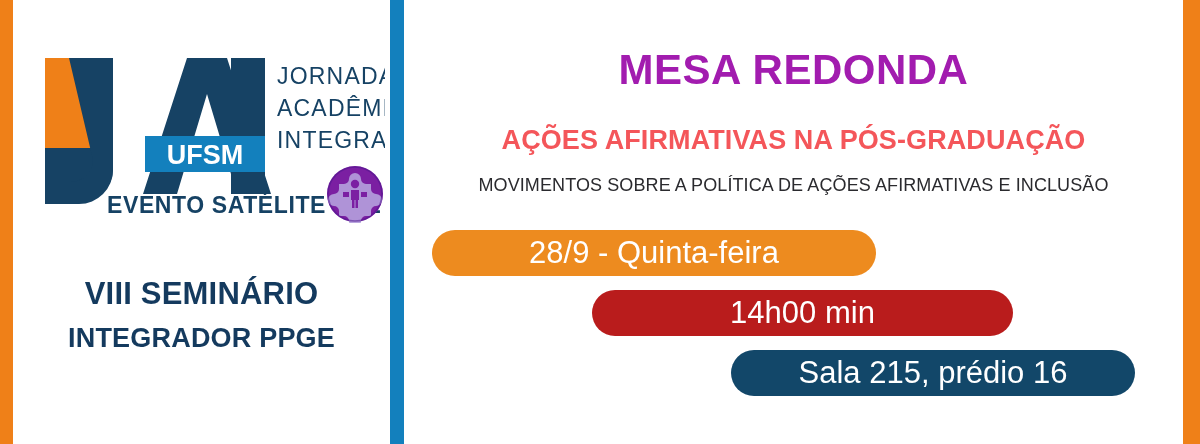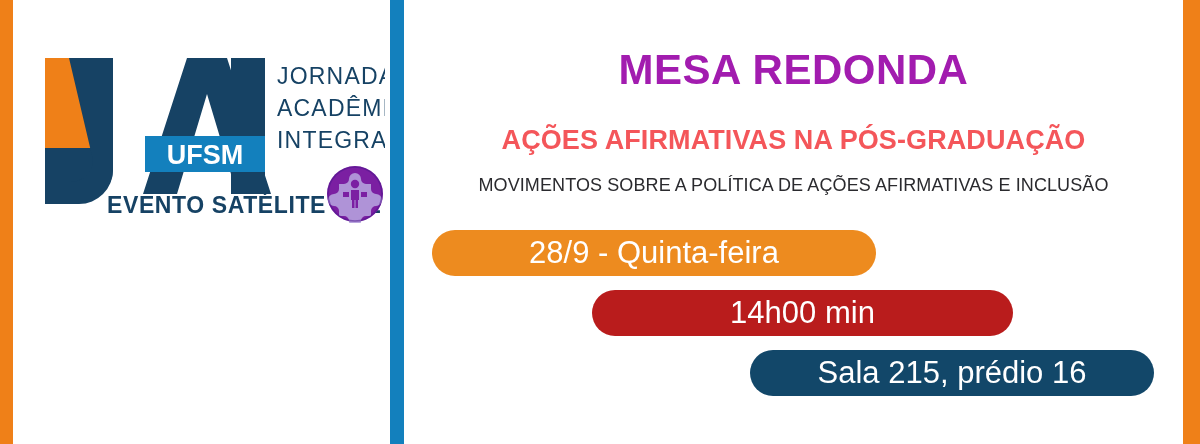--- a/index.html
+++ b/index.html
@@ -140,21 +140,21 @@
     width: 444px;
     background: #ed8b1f;
   }
   #pill-time {
     left: 188px;
     top: 290px;
     width: 421px;
     background: #b91c1c;
   }
   #pill-place {
-    left: 346px;
+    left: 327px;
     top: 350px;
     width: 404px;
     background: #124769;
   }
 </style>
 </head>
 <body>
 
 <div id="banner">
 
@@ -212,20 +212,24 @@
             <path d="M22 26 h-6 v5 h6 z"></path>
             <path d="M34 26 h6 v5 h-6 z"></path>
             <path d="M25 34 h2.5 v8 h-2.5 z"></path>
             <path d="M28.5 34 h2.5 v8 h-2.5 z"></path>
           </g>
           <circle cx="28" cy="28" r="27" fill="none" stroke="#4a148c" stroke-width="1.6" opacity="0.5"></circle>
         </g>
       </svg>
     </div>
 
+    <div id="seminar-block">
+      <div id="seminar-line1">VIII SEMINÁRIO</div>
+      <div id="seminar-line2">INTEGRADOR PPGE</div>
+    </div>
 
   </div>
 
   <div id="right-panel">
 
     <div id="headline">MESA REDONDA</div>
 
     <div id="subject">AÇÕES AFIRMATIVAS NA PÓS-GRADUAÇÃO</div>
 
     <div id="tagline">MOVIMENTOS SOBRE A POLÍTICA DE AÇÕES AFIRMATIVAS E INCLUSÃO</div>

